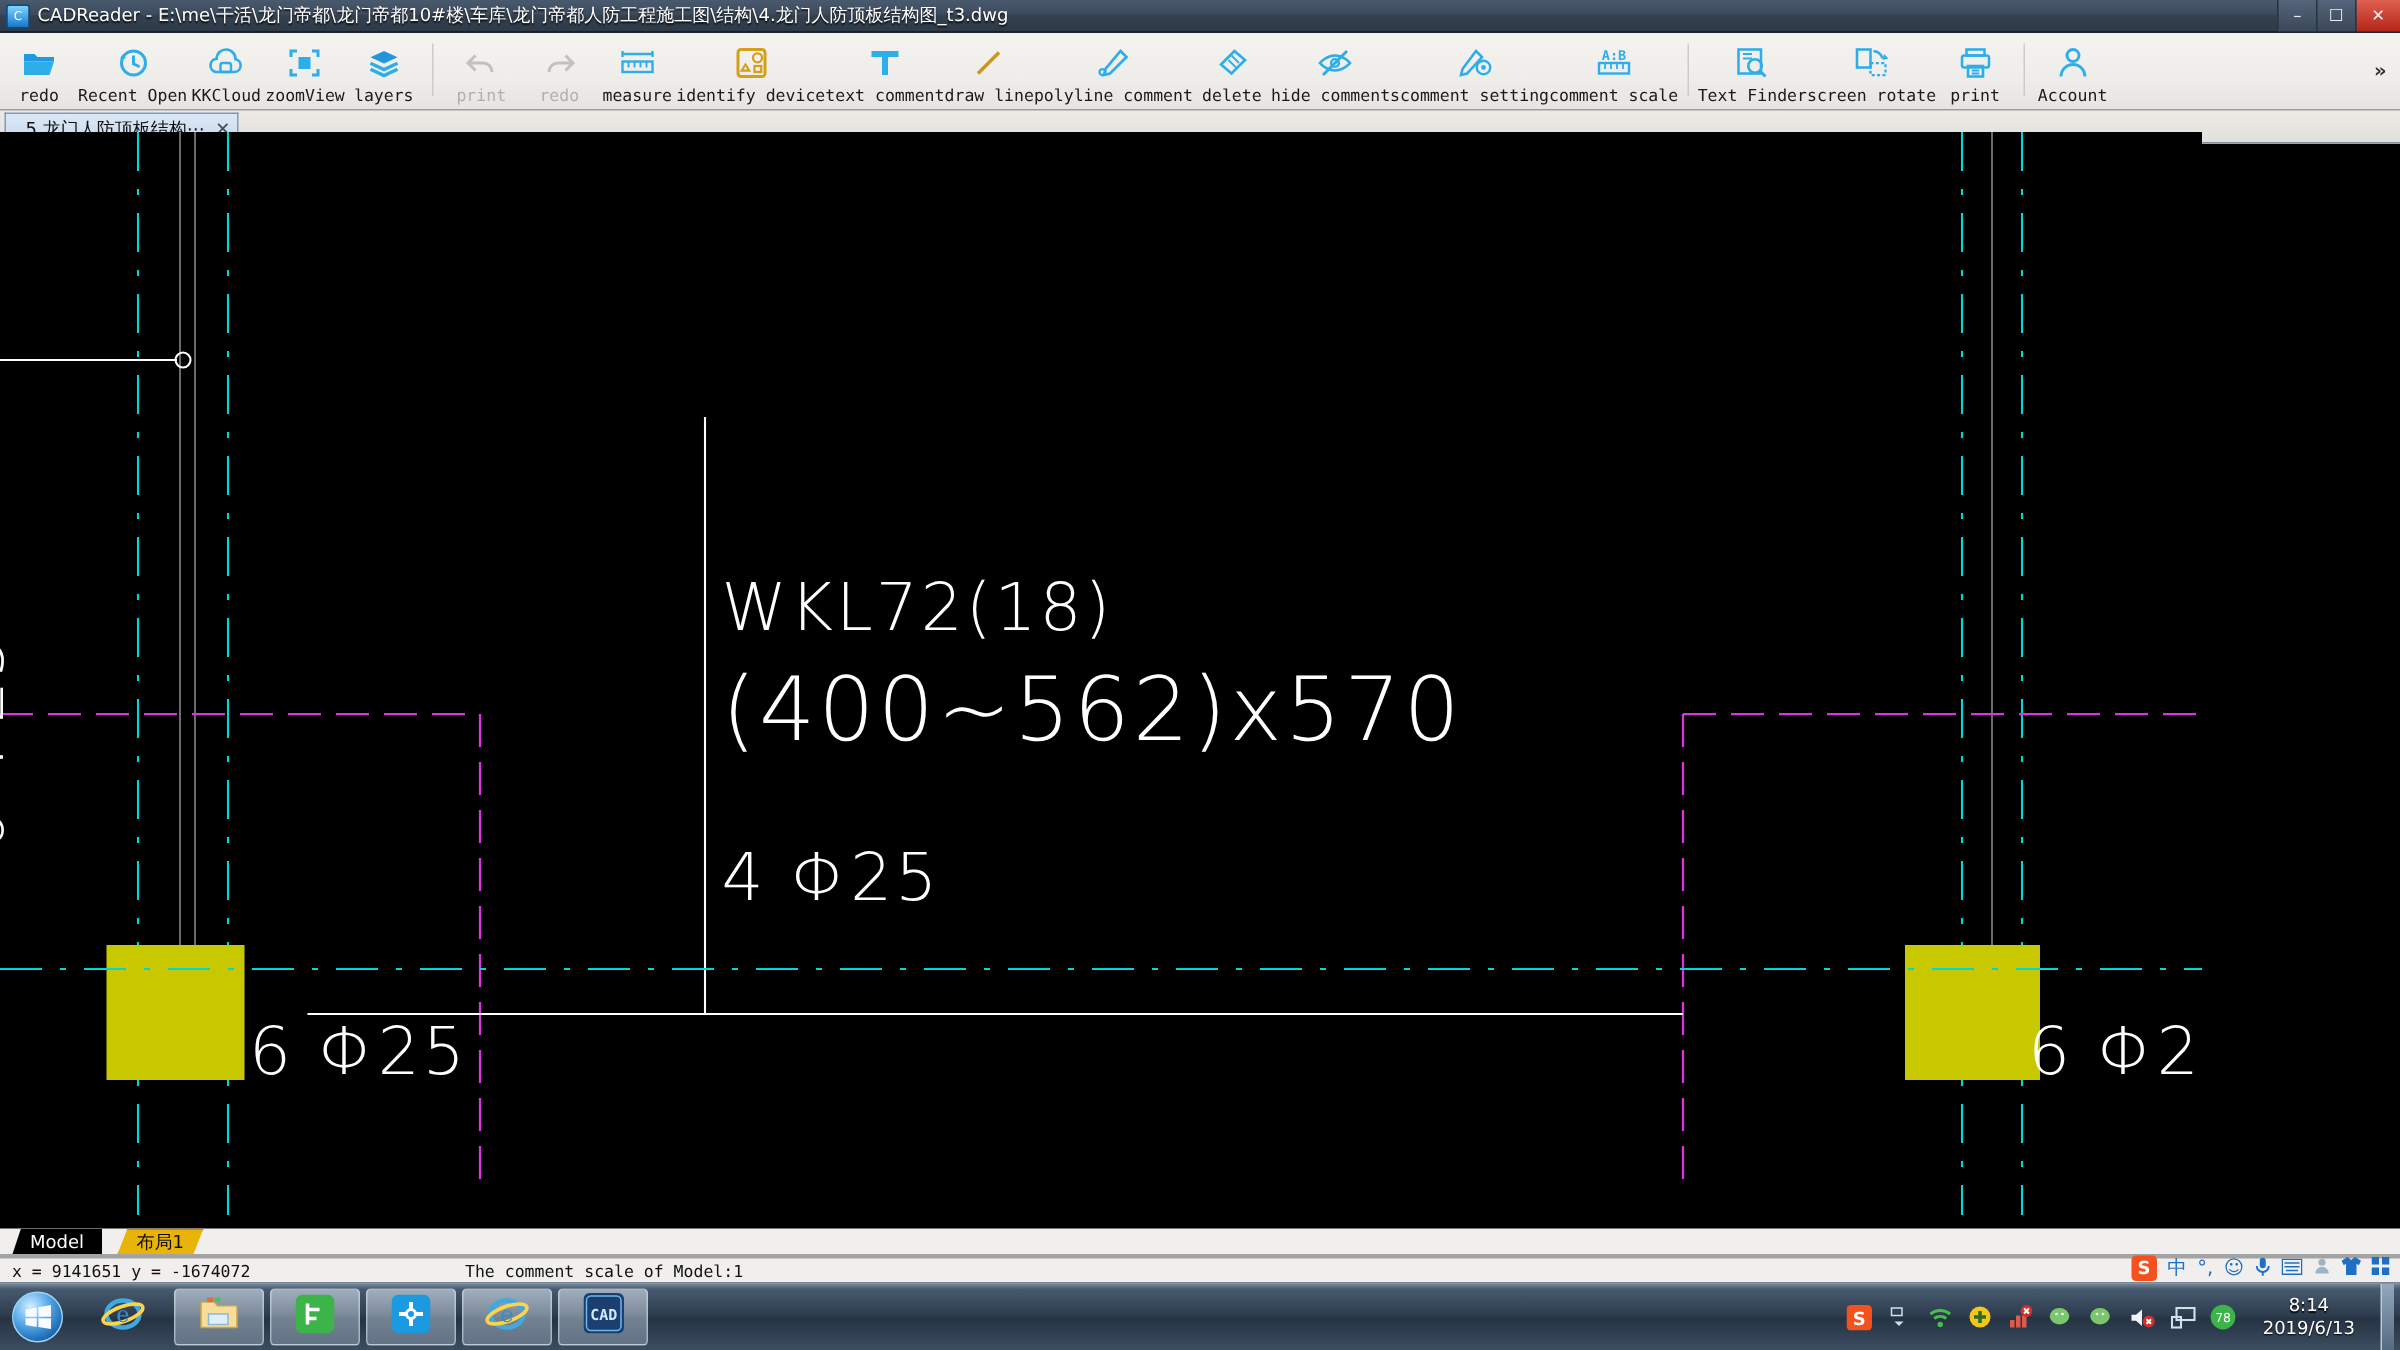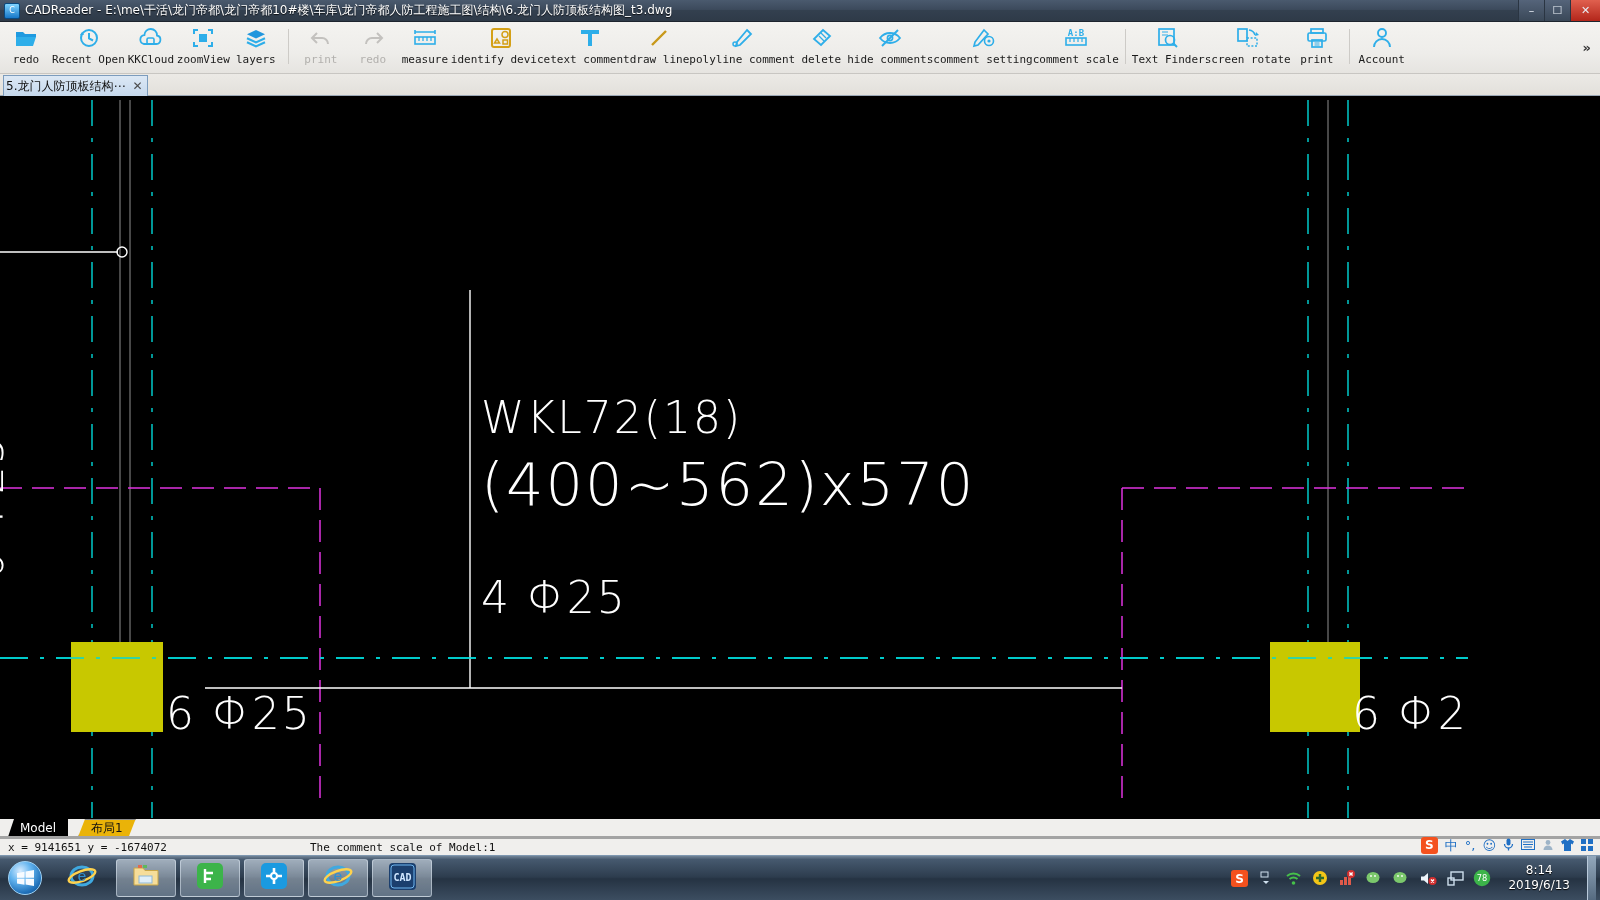--- a/index.html
+++ b/index.html
@@ -38,21 +38,21 @@
   }
   #winbtns .wb.close { background: linear-gradient(to bottom,#e0604f,#b3261a); width: 30px; }
 
   
   #toolbar {
     position: absolute; left: 0; top: 22px; width: 1600px; height: 52px;
     background: linear-gradient(to bottom,#f4f3f0 0%,#eeedea 60%,#e6e4e0 100%);
     display: flex; align-items: stretch; border-bottom: 1px solid #c8c6c2;
   }
   .tb-item {
-    display: flex; flex-direction: column; align-items: center; justify-content: flex-start;
+    display: flex; flex-direction: column; align-items: center; justify-content: center;
     padding-top: 4px; min-width: 52px; height: 52px; cursor: default;
   }
   .tb-item .ic { height: 24px; display: flex; align-items: center; justify-content: center; }
   .tb-item .lb {
     font-family: "DejaVu Sans Mono", monospace; font-size: 11px; color: #1a1a1a;
     margin-top: 3px; white-space: nowrap; letter-spacing: 0px;
   }
   .tb-item.disabled .lb { color: #b2b0ad; }
   .tb-sep { width: 1px; margin: 7px 6px 9px 6px; background: #cdcbc7; }
   .tb-more {
@@ -61,32 +61,32 @@
   }
 
   
   #tabstrip {
     position: absolute; left: 0; top: 74px; width: 1600px; height: 22px;
     background: linear-gradient(to bottom,#eceae6,#e2e0db);
     border-bottom: 1px solid #9aa7b5;
   }
   #doctab {
     position: absolute; left: 3px; top: 1px; height: 21px;
-    display: flex; align-items: center; padding: 0 4px 0 2px;
+    display: flex; align-items: center; padding: 0 4px 0 13px;
     background: linear-gradient(to bottom,#dce8f5,#c5d8ec);
     border: 1px solid #7c9cbd; border-bottom: none;
     font-family: "DejaVu Sans", sans-serif; font-size: 12px; color: #111;
   }
   #doctab .tab-x {
     margin-left: 7px; font-size: 12px; color: #4a4a4a; font-family: "DejaVu Sans", sans-serif;
   }
 
   
   #canvas {
-    position: absolute; left: 0; top: 100px; width: 1468px; height: 722px;
+    position: absolute; left: 0; top: 88px; width: 1468px; height: 722px;
     background: #000; overflow: hidden;
   }
   #canvas svg { display: block; }
   .cadtext {
     position: absolute; color: #ffffff;
     font-family: "DejaVu Sans", sans-serif; font-weight: 300;
     white-space: nowrap; letter-spacing: 2px;
   }
 
   
@@ -159,21 +159,21 @@
     border-left: 1px solid #b9cadb; }
   .trayico { width: 18px; height: 18px; display: flex; align-items: center; justify-content: center; }
 </style>
 </head>
 <body>
 
 <div id="app">
 
   <div id="titlebar">
     <div class="tb-icon">C</div>
-    <div class="tb-title">CADReader - E:\me\干活\龙门帝都\龙门帝都10#楼\车库\龙门帝都人防工程施工图\结构\6.龙门人防顶板结构图_t3.dwg</div>
+    <div class="tb-title">CADReader - E:\me\干活\龙门帝都\龙门帝都10#楼\车库\龙门帝都人防工程施工图\结构\4.龙门人防顶板结构图_t3.dwg</div>
     <div id="winbtns">
       <div class="wb">–</div>
       <div class="wb">☐</div>
       <div class="wb close">✕</div>
     </div>
   </div>
 
   <div id="toolbar">
 
     <div class="tb-item">

